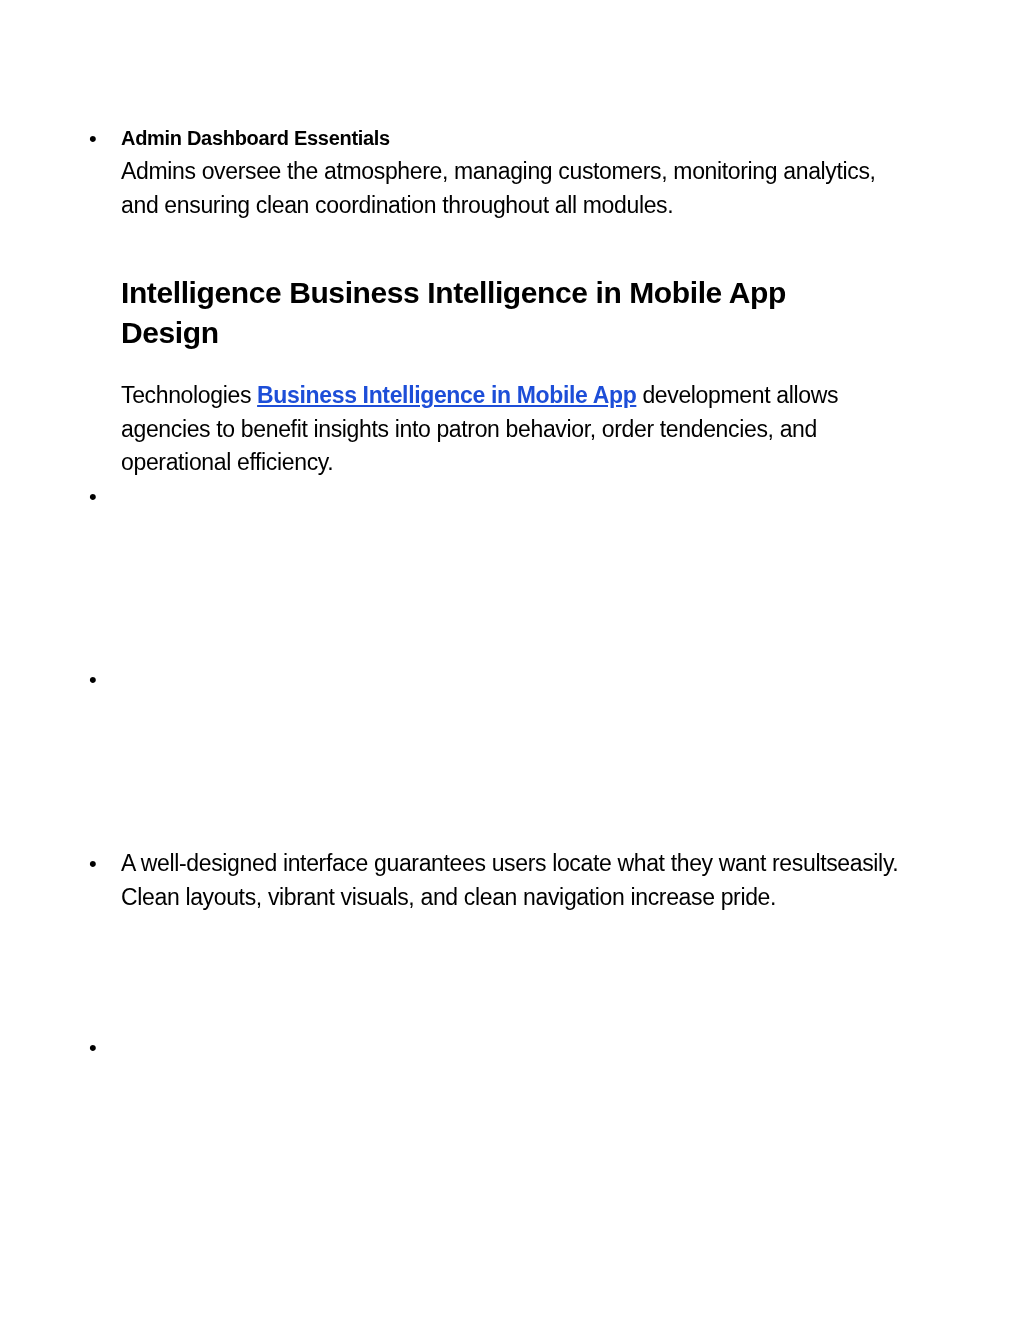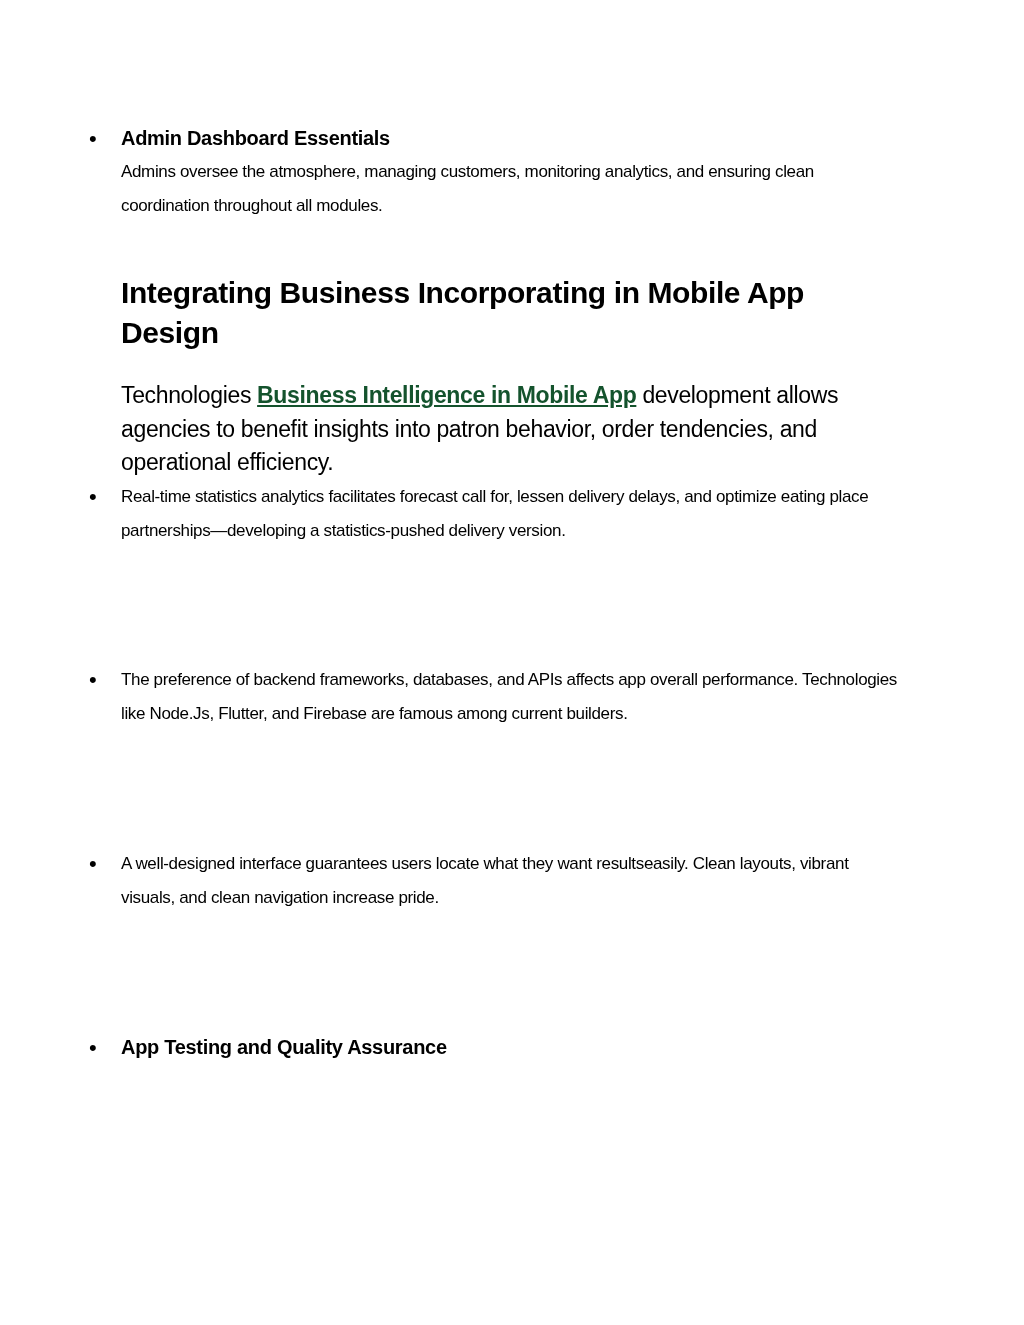--- a/index.html
+++ b/index.html
@@ -11,60 +11,57 @@
   .page { position: absolute; left: 0; top: 0; width: 1024px; height: 1325px; }
   .item { position: absolute; left: 121px; width: 780px; }
   .bullet {
     position: absolute; left: -32px; top: 0; width: 10px;
     font-size: 22px; line-height: 33px;
   }
   .item-title {
     font-weight: bold; font-size: 20px; line-height: 33px; letter-spacing: -0.3px;
   }
   .item-body {
-    font-size: 17px; line-height: 33.5px; letter-spacing: -0.35px;
+    font-size: 23px; line-height: 33.5px; letter-spacing: -0.35px;
   }
   .heading {
     position: absolute; left: 121px; top: 273px; width: 760px;
     font-weight: bold; font-size: 30px; line-height: 40px; letter-spacing: -0.4px;
   }
   .para {
     position: absolute; left: 121px; top: 379px; width: 780px;
     font-size: 23px; line-height: 33.5px; letter-spacing: -0.35px;
   }
-  .link { color: #14532d; font-weight: bold; text-decoration: underline; cursor: pointer; }
+  .link { color: #1d4ed8; font-weight: bold; text-decoration: underline; cursor: pointer; }
 </style>
 </head>
 <body>
 
 <div class="page">
 
   <div class="item" style="top:122px;">
     <span class="bullet">•</span>
     <div class="item-title">Admin Dashboard Essentials</div>
     <div class="item-body">Admins oversee the atmosphere, managing customers, monitoring analytics, and ensuring clean coordination throughout all modules.</div>
   </div>
 
-  <h2 class="heading" style="margin:0;">Integrating Business Incorporating in Mobile App Design</h2>
+  <h2 class="heading" style="margin:0;">Intelligence Business Intelligence in Mobile App Design</h2>
 
   <div class="para"><span>Technologies </span><a class="link">Business Intelligence in Mobile App</a><span> development allows agencies to benefit insights into patron behavior, order tendencies, and operational efficiency.</span></div>
 
   <div class="item" style="top:480px;">
     <span class="bullet">•</span>
-    <div class="item-body">Real-time statistics analytics facilitates forecast call for, lessen delivery delays, and optimize eating place partnerships—developing a statistics-pushed delivery version.</div>
   </div>
 
   <div class="item" style="top:663px;">
     <span class="bullet">•</span>
-    <div class="item-body">The preference of backend frameworks, databases, and APIs affects app overall performance. Technologies like Node.Js, Flutter, and Firebase are famous among current builders.</div>
   </div>
 
   <div class="item" style="top:847px;">
     <span class="bullet">•</span>
     <div class="item-body">A well-designed interface guarantees users locate what they want resultseasily. Clean layouts, vibrant visuals, and clean navigation increase pride.</div>
   </div>
 
   <div class="item" style="top:1031px;">
     <span class="bullet">•</span>
-    <div class="item-title">App Testing and Quality Assurance</div>
   </div>
 
 </div>
 
 </body></html>

